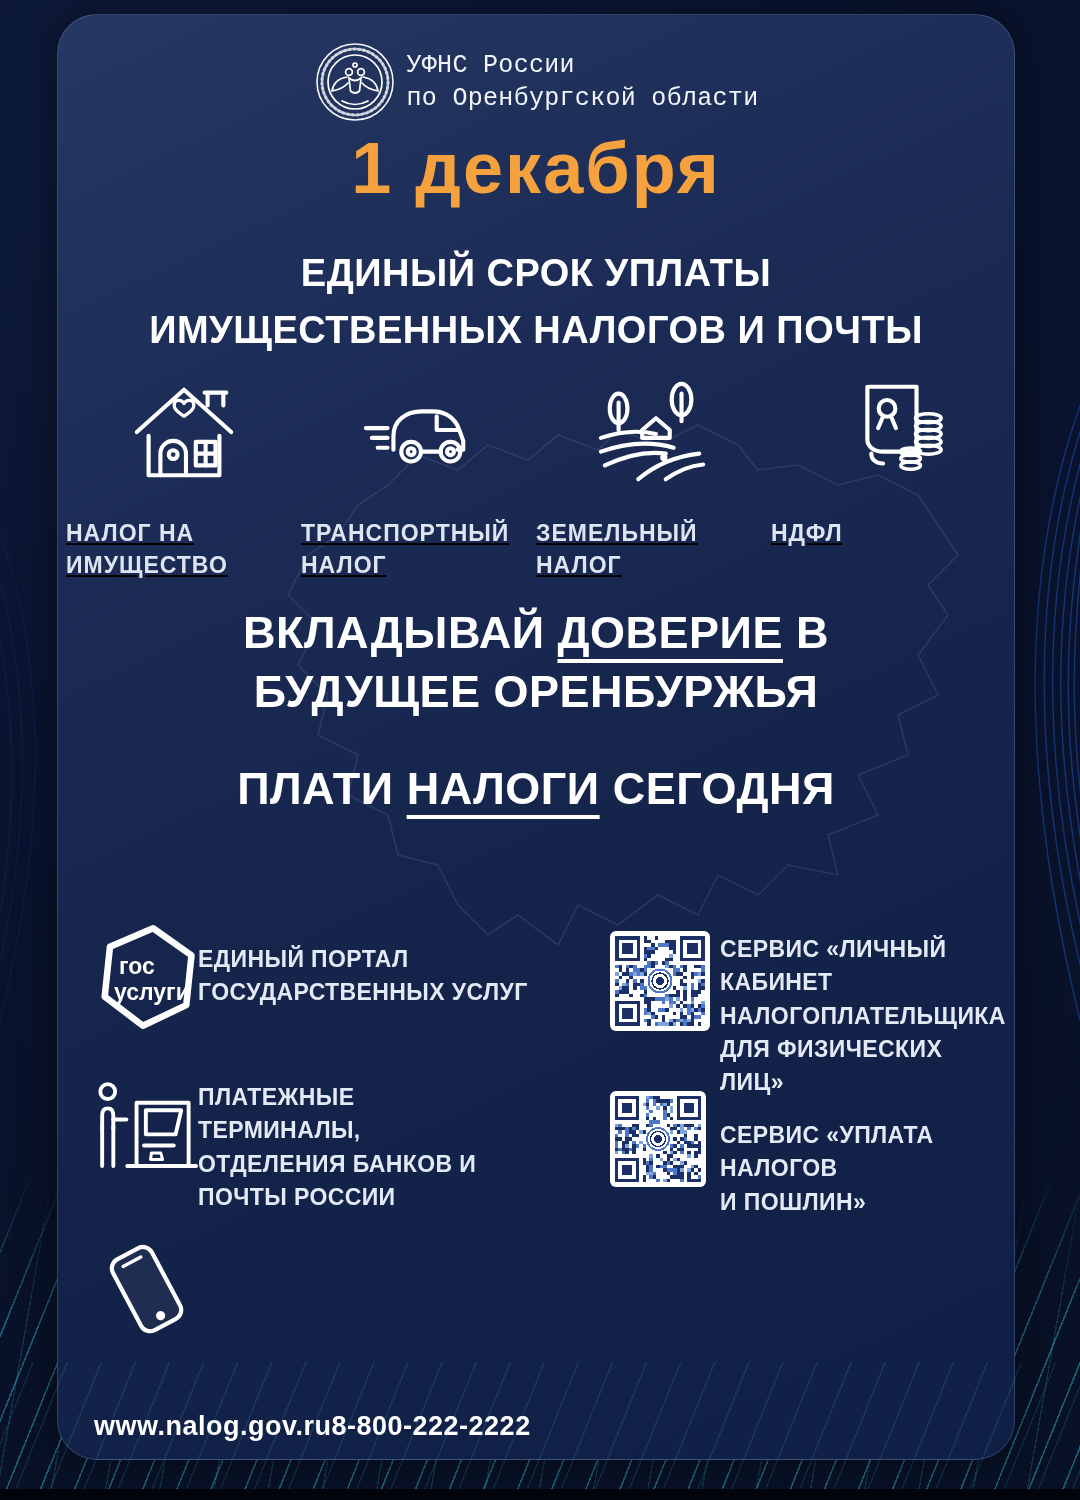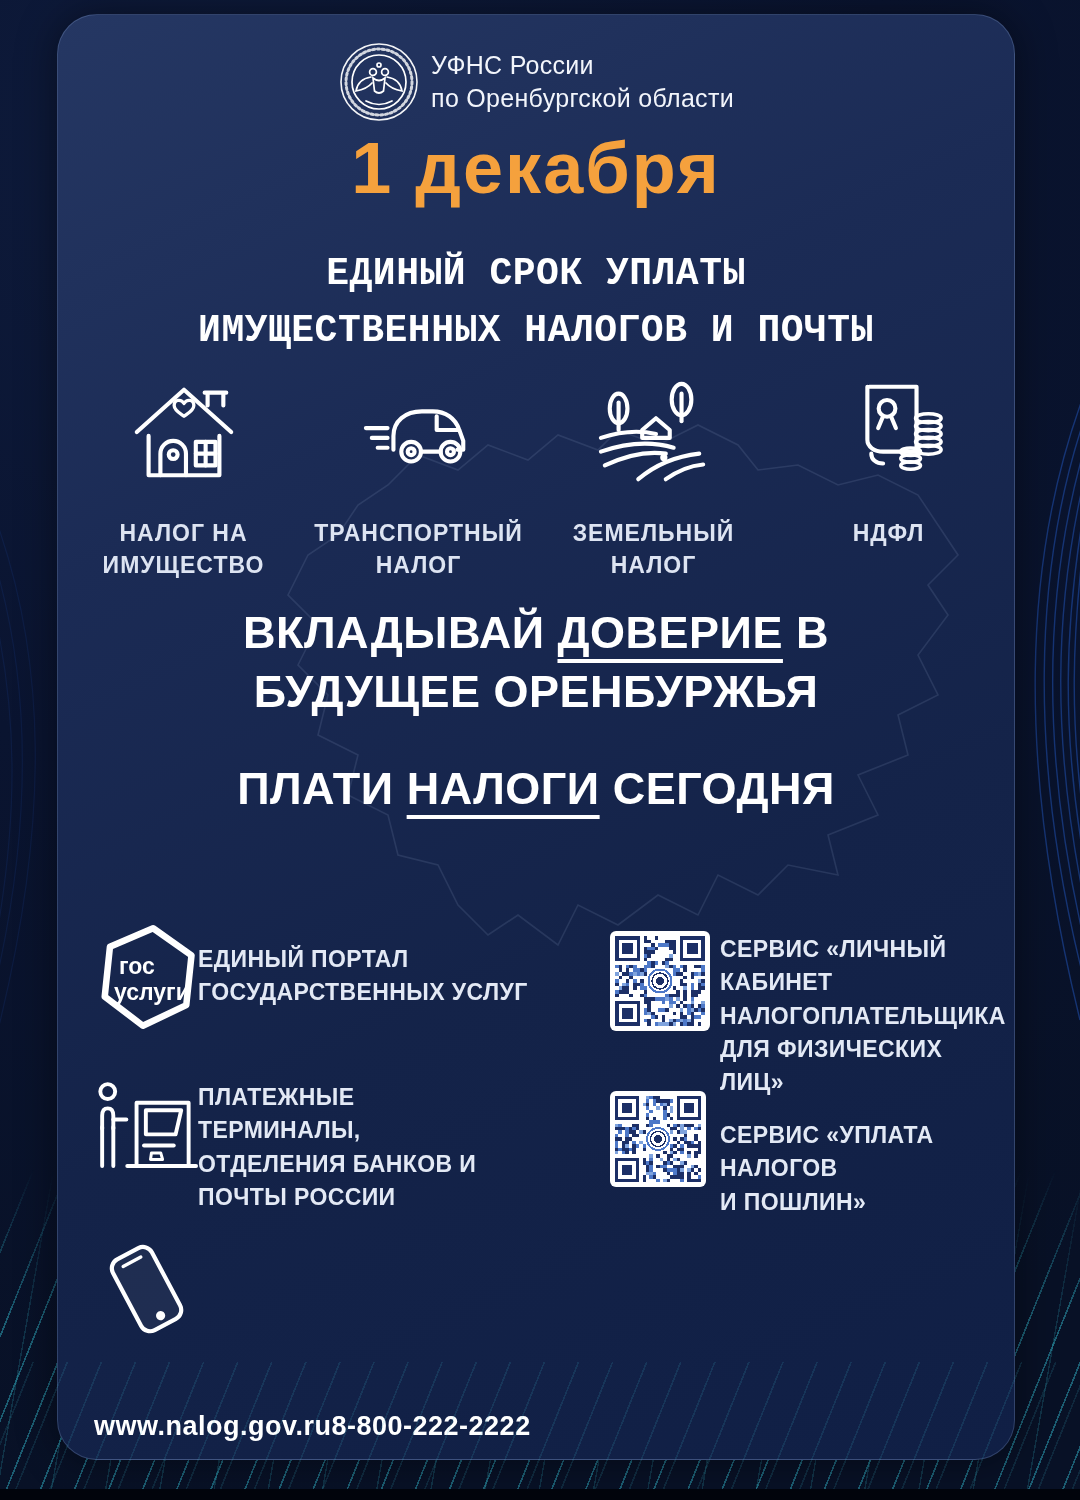--- a/index.html
+++ b/index.html
@@ -25,31 +25,31 @@
 
   
   .card { position:absolute; z-index:2; left:57px; top:14px; width:958px; height:1446px;
           border-radius:40px;
           background: linear-gradient(155deg, #253763 0%, #1b2b55 30%, #142349 62%, #101f45 100%);
           border:1.5px solid rgba(165,190,235,.22);
           box-shadow: 0 0 40px rgba(0,0,0,.45); }
   .map-outline { position:absolute; left:0; top:0; width:958px; height:1446px; opacity:.13; pointer-events:none; }
 
   .header { position:absolute; top:26px; left:0; right:0; display:flex; justify-content:center;
-            align-items:center; gap:11px; color:#f2f5fb; }
+            align-items:center; gap:11px; color:#f2f5fb;font-family:Liberation Mono, monospace; }
   .header .org { font-size:25px; line-height:1.34; font-weight:500; letter-spacing:.3px; }
 
   .date-title { position:absolute; top:112px; left:0; right:0; text-align:center;
                 font-size:72px; font-weight:800; letter-spacing:2px; color:#f5a13d; }
 
   .subtitle { position:absolute; top:230px; left:0; right:0; text-align:center; color:#fff;
-              font-size:38px; font-weight:700; line-height:1.5; letter-spacing:.5px;font-family:Liberation Mono, monospace; }
+              font-size:38px; font-weight:700; line-height:1.5; letter-spacing:.5px; }
 
   .tax-row { position:absolute; top:348px; left:8px; right:8px; display:flex; }
-  .tax { flex:1; text-align:center; }
+  .tax { flex:1; text-align:left;text-decoration:underline; }
   .tax .ticon { height:128px; display:flex; align-items:flex-end; justify-content:center; }
   .tax-label { margin-top:26px; color:#dde4f2; font-size:23px; font-weight:700;
                letter-spacing:1px; line-height:1.4; }
 
   .pre { white-space:pre-line; }
 
   .slogan { position:absolute; left:0; right:0; text-align:center; color:#fff;
             font-size:45px; font-weight:800; line-height:1.32; letter-spacing:.5px; }
   .slogan-1 { top:588px; }
   .slogan-2 { top:744px; }

